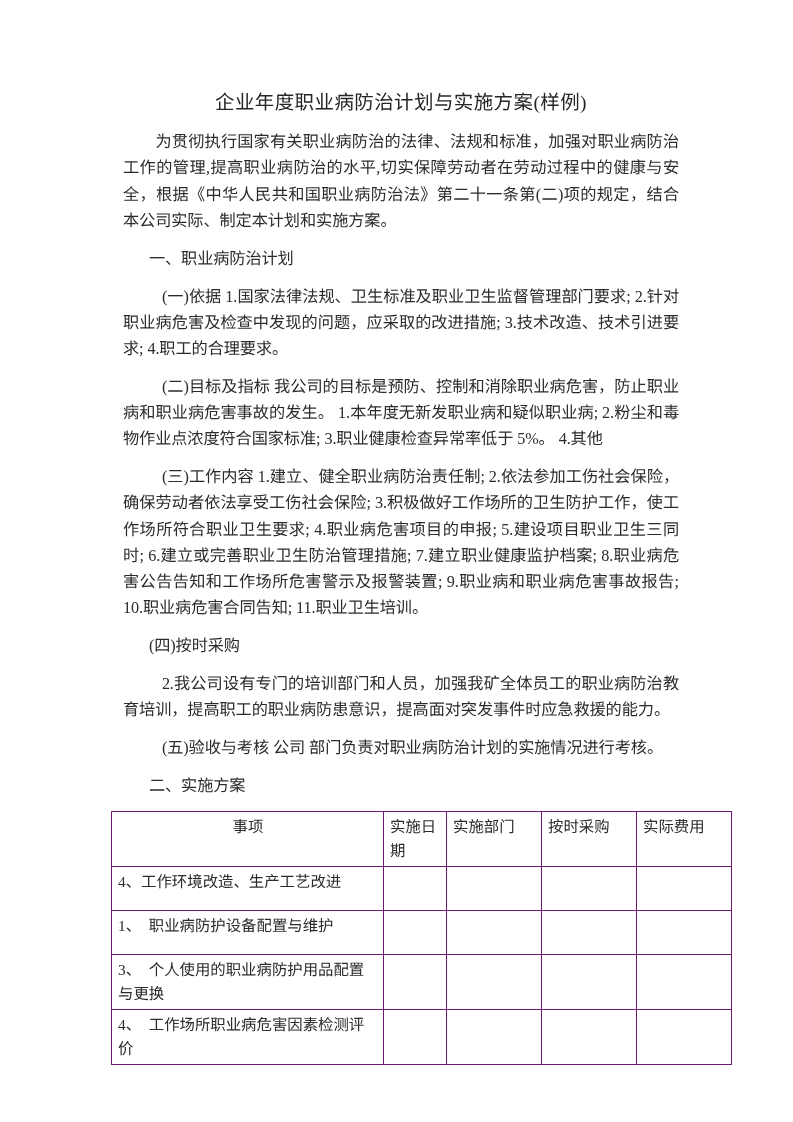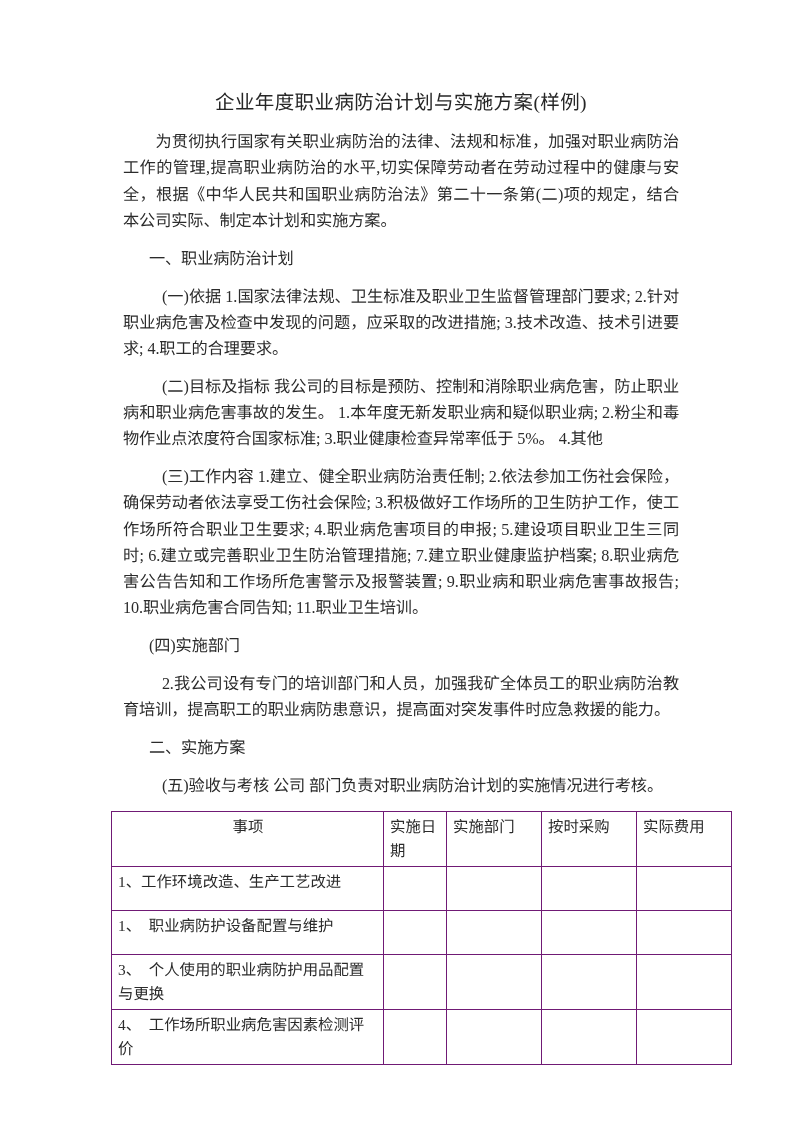--- a/index.html
+++ b/index.html
@@ -102,50 +102,50 @@
     <p class="para indent1">为贯彻执行国家有关职业病防治的法律、法规和标准，加强对职业病防治工作的管理,提高职业病防治的水平,切实保障劳动者在劳动过程中的健康与安全，根据《中华人民共和国职业病防治法》第二十一条第(二)项的规定，结合本公司实际、制定本计划和实施方案。</p>
 
     <p class="para indent-h">一、职业病防治计划</p>
 
     <p class="para indent2">(一)依据  1.国家法律法规、卫生标准及职业卫生监督管理部门要求; 2.针对职业病危害及检查中发现的问题，应采取的改进措施; 3.技术改造、技术引进要求; 4.职工的合理要求。</p>
 
     <p class="para indent2">(二)目标及指标  我公司的目标是预防、控制和消除职业病危害，防止职业病和职业病危害事故的发生。  1.本年度无新发职业病和疑似职业病; 2.粉尘和毒物作业点浓度符合国家标准; 3.职业健康检查异常率低于 5%。  4.其他</p>
 
     <p class="para indent2">(三)工作内容  1.建立、健全职业病防治责任制; 2.依法参加工伤社会保险，确保劳动者依法享受工伤社会保险; 3.积极做好工作场所的卫生防护工作，使工作场所符合职业卫生要求; 4.职业病危害项目的申报; 5.建设项目职业卫生三同时; 6.建立或完善职业卫生防治管理措施; 7.建立职业健康监护档案; 8.职业病危害公告告知和工作场所危害警示及报警装置; 9.职业病和职业病危害事故报告; 10.职业病危害合同告知; 11.职业卫生培训。</p>
 
-    <p class="para indent-h">(四)实施部门</p>
+    <p class="para indent-h">(四)按时采购</p>
 
 
     <p class="para indent2">2.我公司设有专门的培训部门和人员，加强我矿全体员工的职业病防治教育培训，提高职工的职业病防患意识，提高面对突发事件时应急救援的能力。</p>
 
 
+    <p class="para indent2 nowrapline">(五)验收与考核  公司  部门负责对职业病防治计划的实施情况进行考核。</p>
+
     <p class="para indent-h">二、实施方案</p>
-
-    <p class="para indent2 nowrapline">(五)验收与考核  公司  部门负责对职业病防治计划的实施情况进行考核。</p>
 
     <table class="plan-table">
       <colgroup>
         <col class="c-item">
         <col class="c-date">
         <col class="c-dept">
         <col class="c-budget">
         <col class="c-actual">
       </colgroup>
       <thead>
         <tr>
           <th class="h-item">事项</th>
           <th class="h-rest">实施日期</th>
           <th class="h-rest">实施部门</th>
           <th class="h-rest">按时采购</th>
           <th class="h-rest">实际费用</th>
         </tr>
       </thead>
       <tbody>
         <tr>
-          <td>1、工作环境改造、生产工艺改进</td>
+          <td>4、工作环境改造、生产工艺改进</td>
           <td></td>
           <td></td>
           <td></td>
           <td></td>
         </tr>
         <tr>
           <td>1、　职业病防护设备配置与维护</td>
           <td></td>
           <td></td>
           <td></td>

